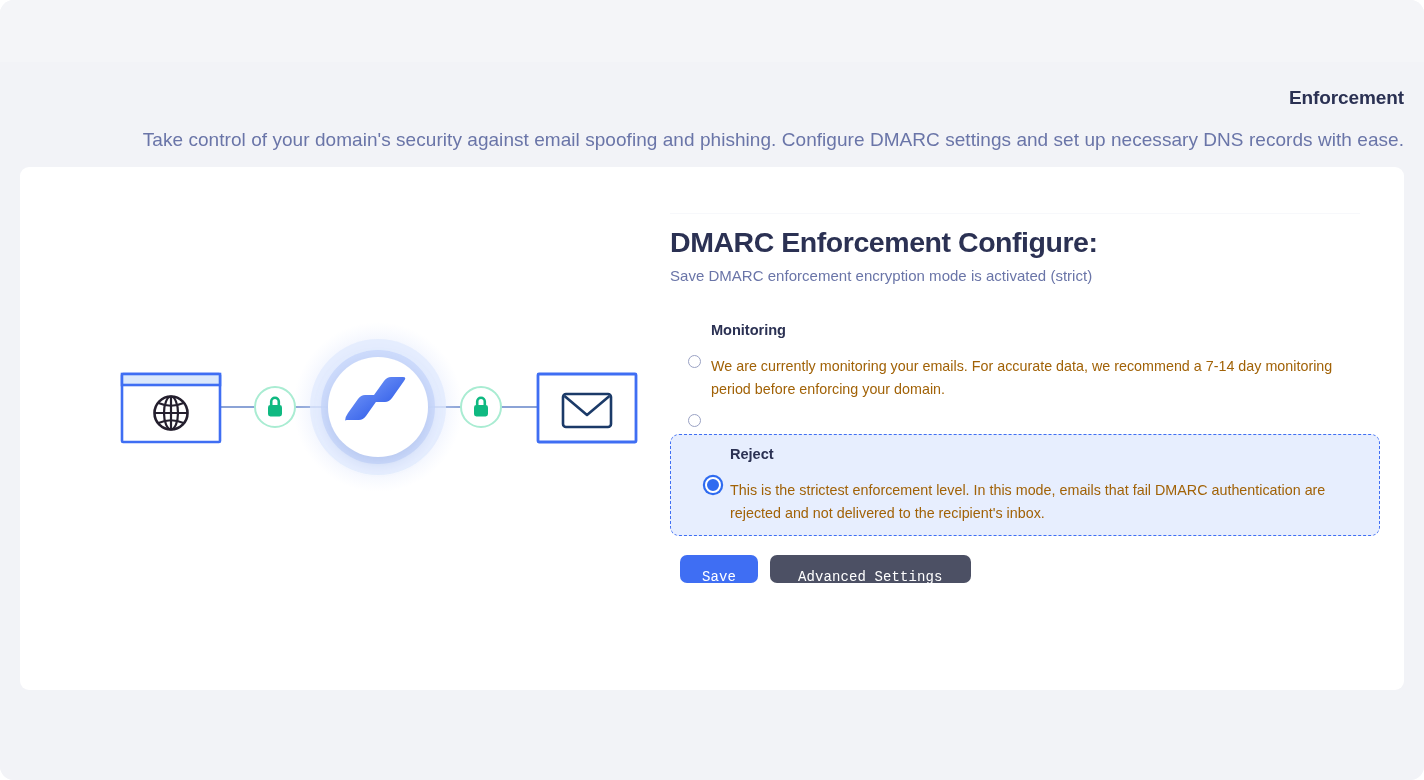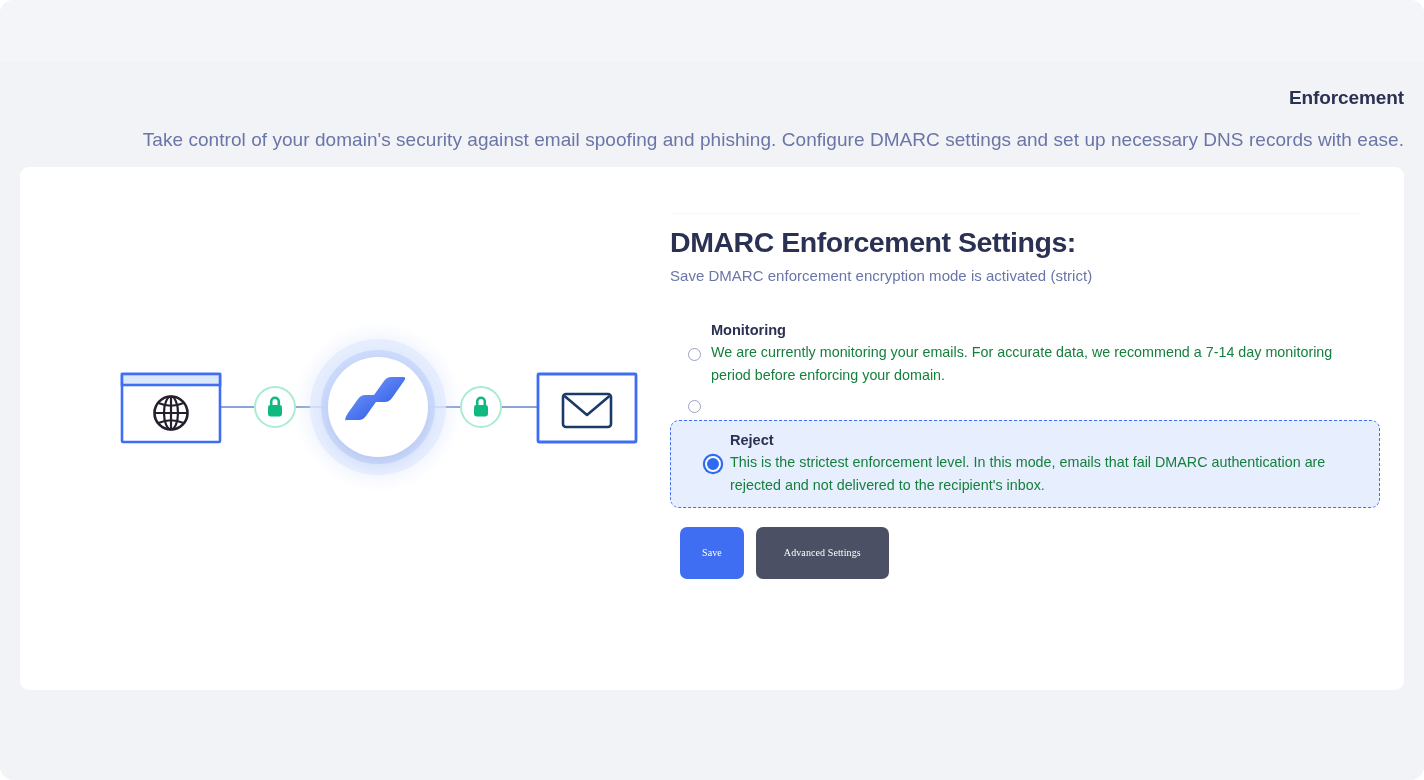--- a/index.html
+++ b/index.html
@@ -178,44 +178,44 @@
 
   .option-label {
     font-size: 14.6px;
     font-weight: bold;
     color: #2b3153;
     line-height: 20px;
     letter-spacing: -0.05px;
   }
 
   .option-desc {
-    margin-top: 1px;
+    margin-top: 15px;
     font-size: 14.3px;
-    color: #15803d;
+    color: #a16207;
     line-height: 22.5px;
     letter-spacing: 0.01px;
     max-width: 650px;
   }
 
   
   #button-row {
     margin-top: 19px;
     margin-left: 10px;
     display: flex;
     gap: 12px;
   }
 
   .btn {
     border: none;
     border-radius: 7px;
-    font-family: Liberation Serif, serif;
-    font-size: 10px;
+    font-family: Liberation Mono, monospace;
+    font-size: 14px;
     color: #ffffff;
     cursor: pointer;
-    height: 52px;
+    height: 28px;
     padding: 0 22px;
     line-height: 44px;
     letter-spacing: 0.1px;
   }
 
   #save-button { background: #3f6ef3; }
   #advanced-settings-button { background: #4c5064; padding: 0 28px; }
 
   
   #bottom-mask {
@@ -302,21 +302,21 @@
             <rect x="463" y="107" width="48" height="33" rx="3" fill="#ffffff" stroke="#1b3a68" stroke-width="2.6"></rect>
             <path d="M464.5 109 L487 128 L509.5 109" fill="none" stroke="#1b3a68" stroke-width="2.6" stroke-linejoin="round"></path>
           </g>
         </g>
       </svg>
     </div>
 
     <div id="settings-pane">
       <div id="settings-divider"></div>
 
-      <h1 id="settings-title">DMARC Enforcement Settings:</h1>
+      <h1 id="settings-title">DMARC Enforcement Configure:</h1>
       <div id="settings-subtitle">Save DMARC enforcement encryption mode is activated (strict)</div>
 
       <div id="options-list">
 
         <div class="option-row">
           <div class="radio-wrap">
             <span class="radio"></span>
           </div>
           <div class="option-body">
             <div class="option-label">Monitoring</div>

